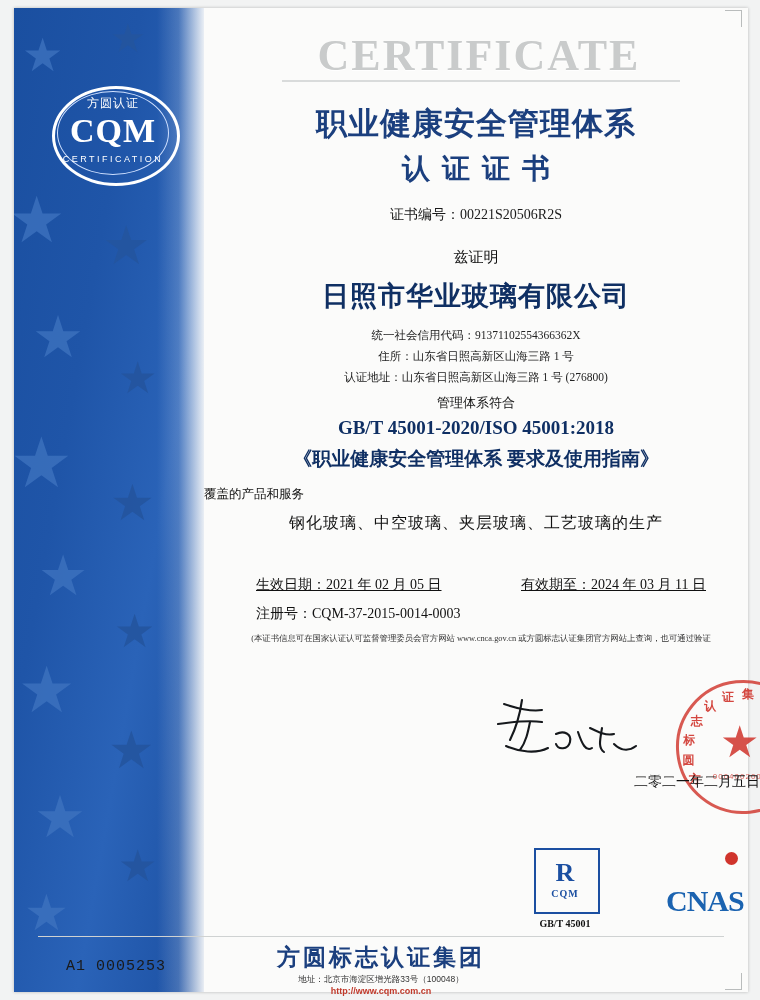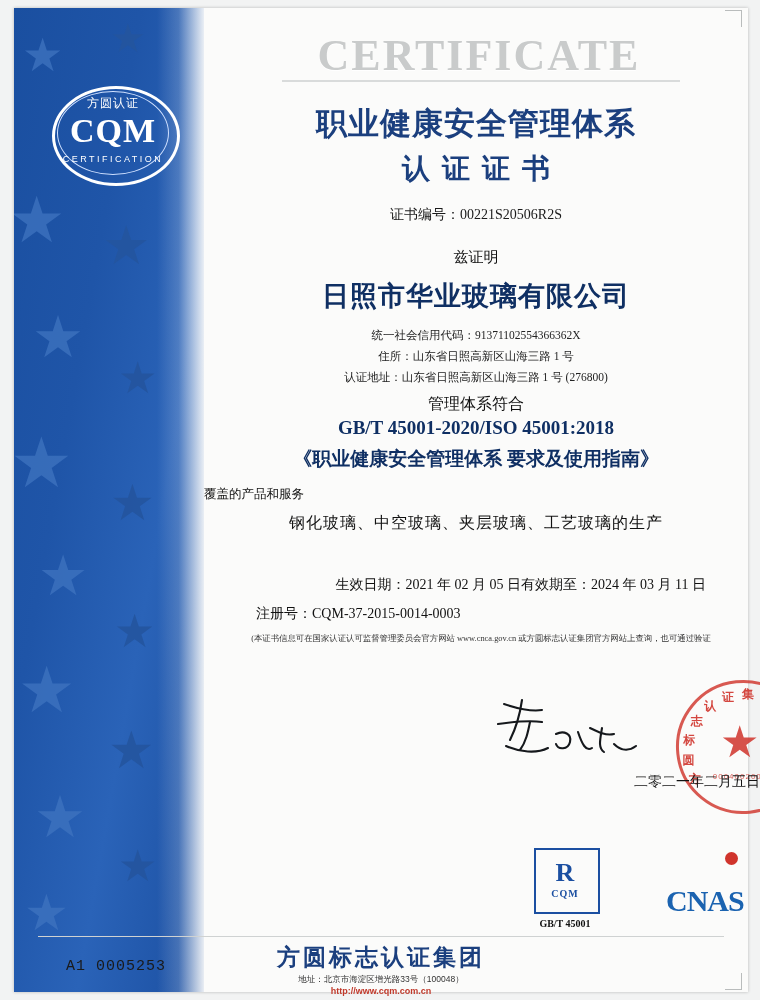--- a/index.html
+++ b/index.html
@@ -103,21 +103,21 @@
   }
   .meta{
     position:absolute;left:0;width:544px;text-align:center;
     font-size:11.5px;color:#222;font-family:"Liberation Serif",serif;
   }
   .m1{top:320px;}
   .m2{top:341px;}
   .m3{top:362px;}
   .fuhe{
     position:absolute;left:0;top:386px;width:544px;text-align:center;
-    font-size:16px;color:#111;font-family:"Liberation Serif",serif;
+    font-size:13px;color:#111;font-family:"Liberation Serif",serif;
   }
   .std{
     position:absolute;left:0;top:409px;width:544px;text-align:center;
     font-size:19px;font-weight:bold;color:#0f2f63;
     font-family:"Liberation Serif",serif;
   }
   .stdcn{
     position:absolute;left:0;top:438px;width:544px;text-align:center;
     font-size:19px;font-weight:bold;color:#0f2f63;
     font-family:"Liberation Serif",serif;
@@ -127,21 +127,21 @@
     font-size:12.5px;color:#111;font-family:"Liberation Serif",serif;
   }
   .scope{
     position:absolute;left:0;top:505px;width:544px;text-align:center;
     font-size:16px;color:#111;font-family:"Liberation Serif",serif;letter-spacing:1px;
   }
   .dates{
     position:absolute;left:52px;top:568px;width:450px;
     font-size:14px;color:#111;font-family:"Liberation Serif",serif;
   }
-  .dates .row{display:flex;justify-content:flex-end;margin-bottom:2px;}
+  .dates .row{display:flex;justify-content:space-between;margin-bottom:2px;text-decoration:underline;}
   .regno{
     position:absolute;left:52px;top:597px;
     font-size:14px;color:#111;font-family:"Liberation Serif",serif;
   }
   .fineprint{
     position:absolute;left:44px;top:625px;width:466px;text-align:center;
     font-size:8.4px;color:#333;line-height:1.5;font-family:"Liberation Serif",serif;
   }
   
   .signature{

